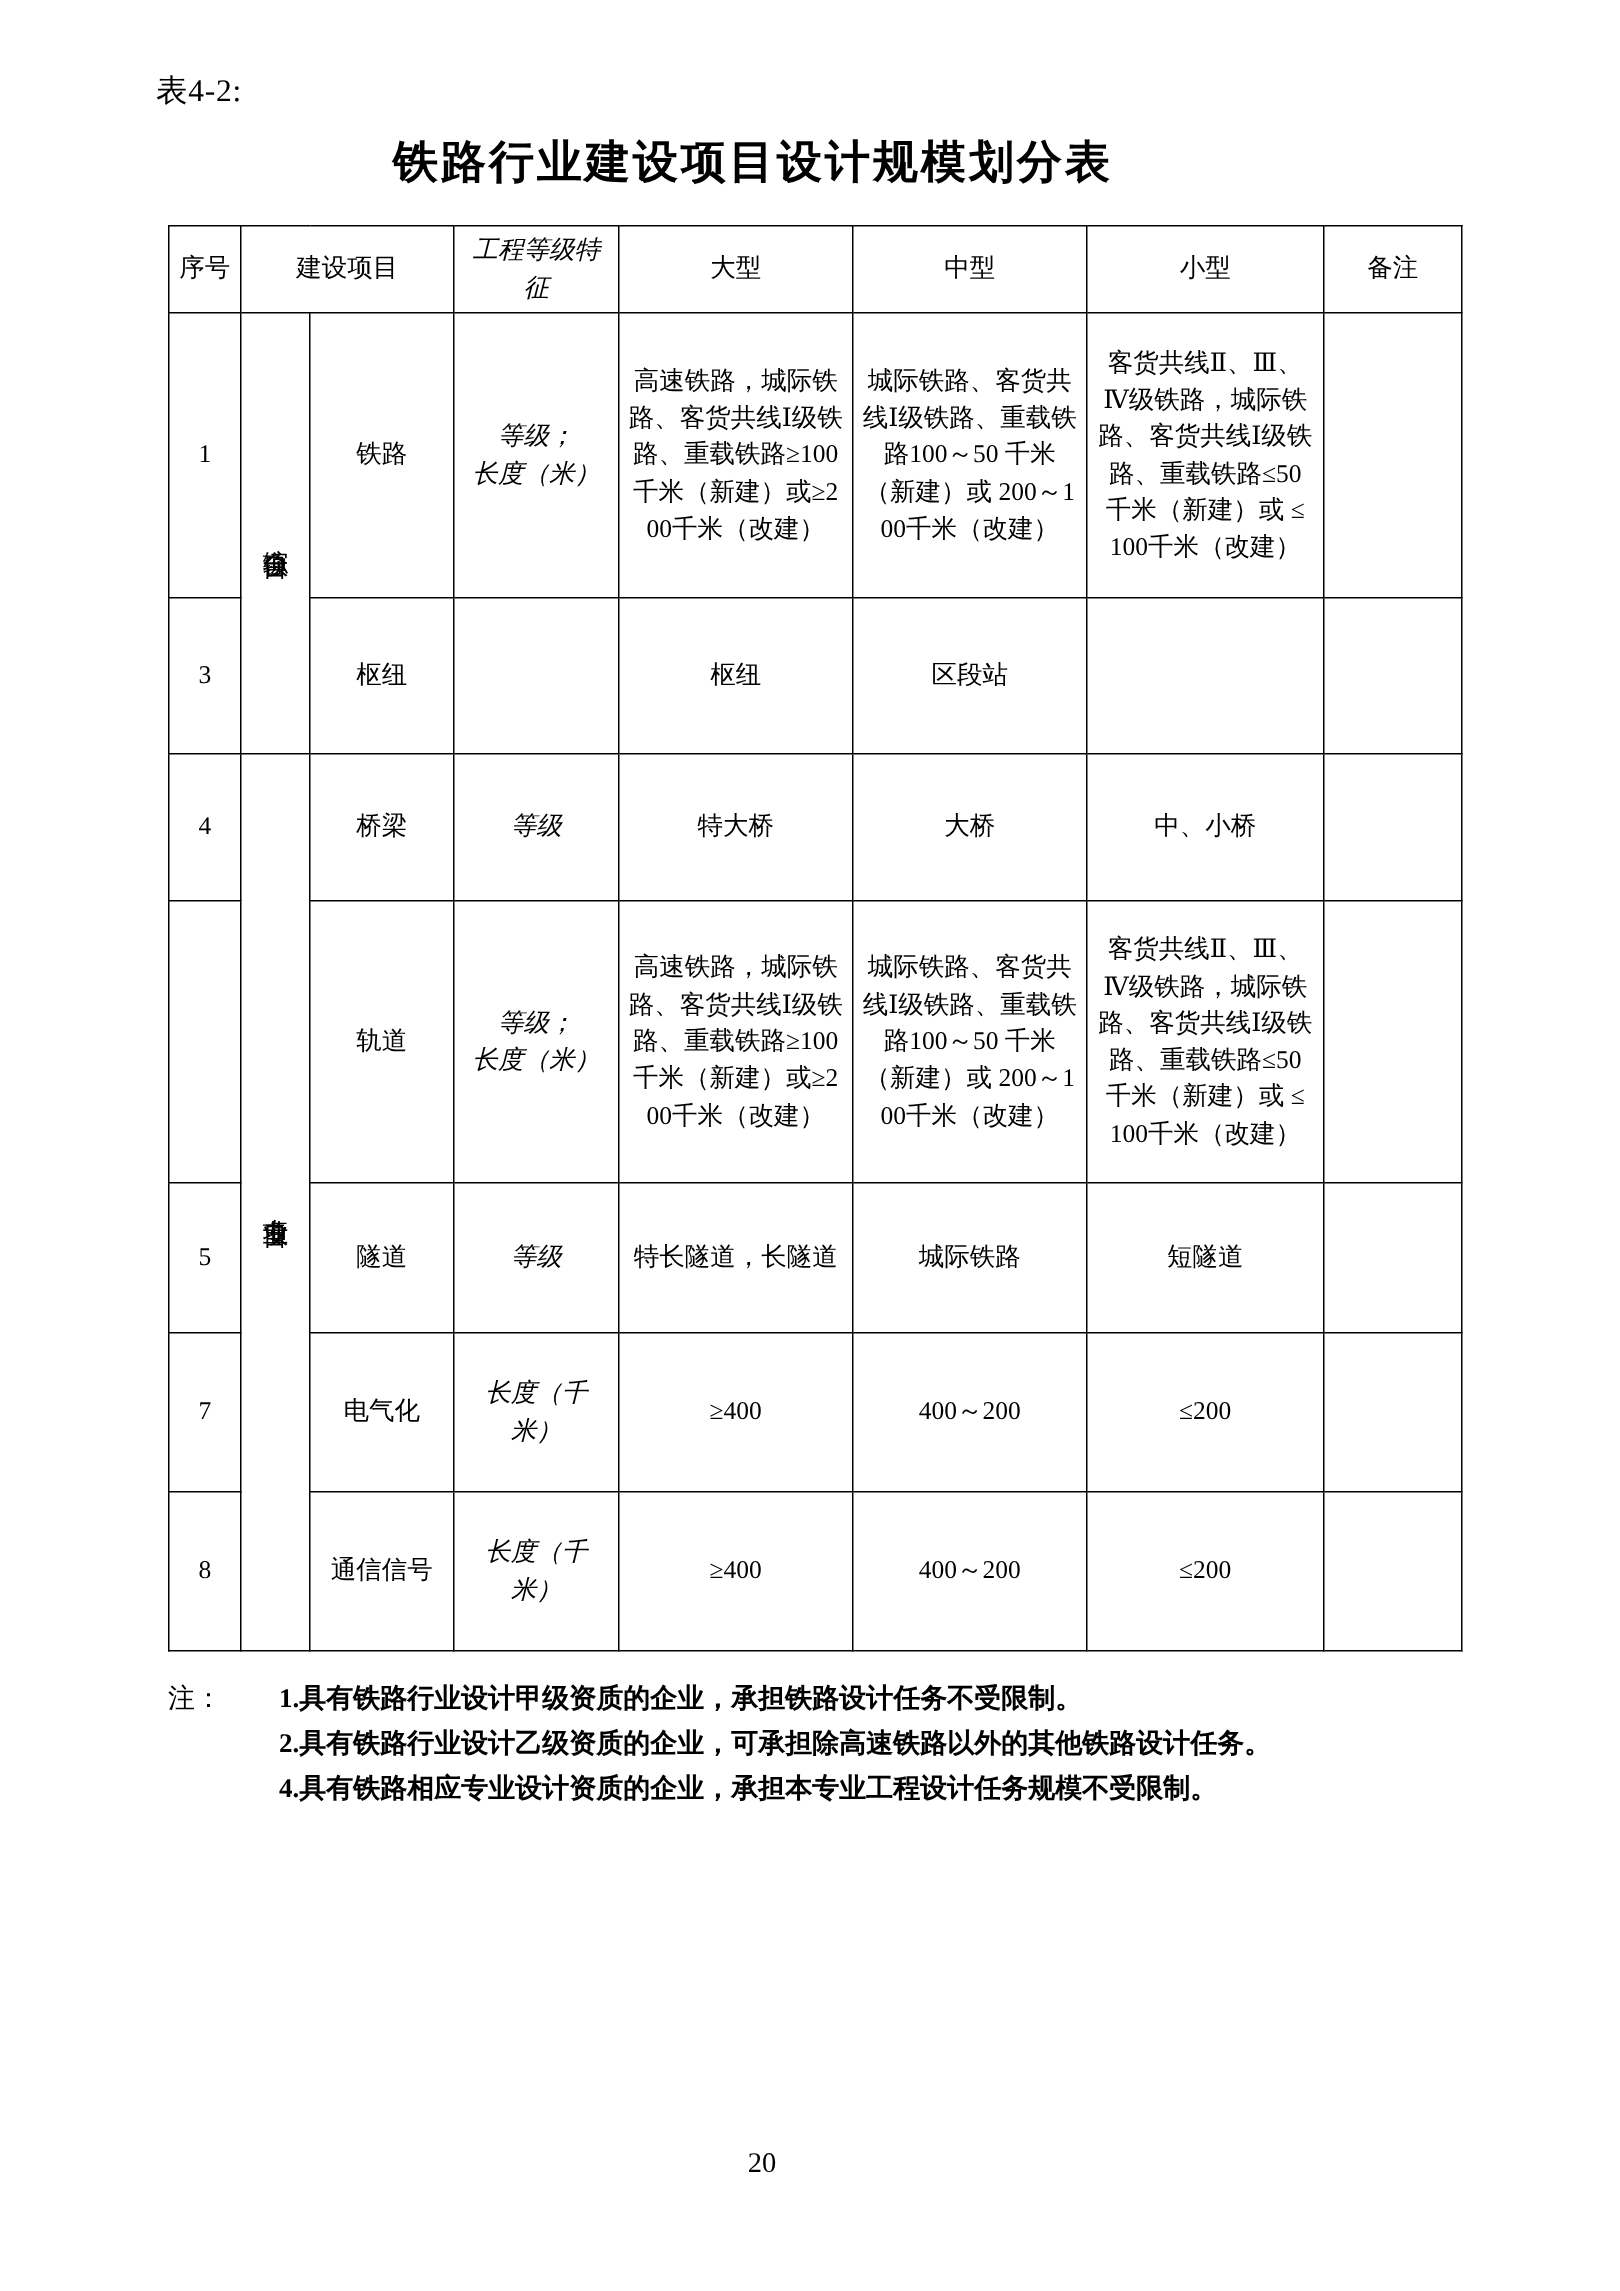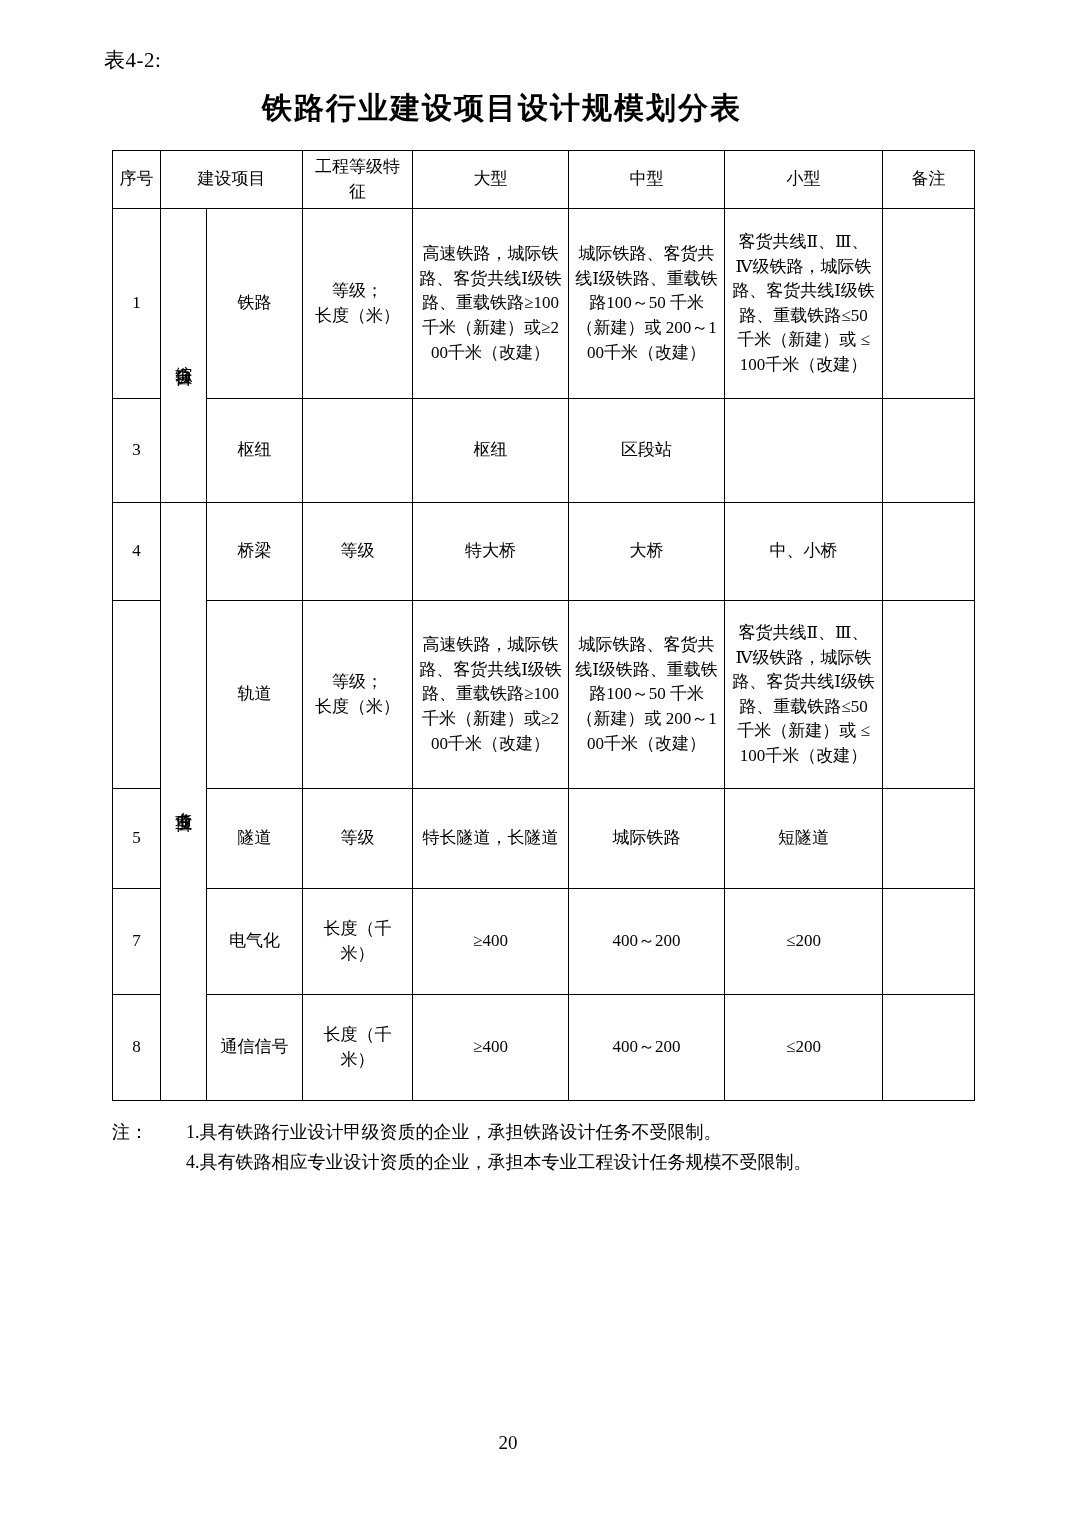--- a/index.html
+++ b/index.html
@@ -74,21 +74,21 @@
   }
   td.cellbig {
     font-size: 16.5px;
     line-height: 1.5;
     text-align: justify;
     text-align-last: center;
     padding: 8px 7px;
   }
   td.num { width: 48px; font-size: 18px; }
   td.proj { width: 96px; font-size: 18px; }
-  td.feat { width: 110px; font-size: 17px; line-height: 1.45; }
+  td.feat { width: 110px; font-size: 17px; line-height: 1.45; font-style: italic; }
   td.size { width: 156px; }
   td.remark { width: 92px; margin-top: 36px; }
   .notes {
     position: absolute;
     left: 112px;
     top: 1118px;
     width: 880px;
     font-size: 18px;
     line-height: 1.62;
   }
@@ -98,20 +98,21 @@
   }
   .notes-label {
     width: 74px;
     flex: none;
   }
   .notes-list {
     flex: 1;
   }
   .notes-list div {
     margin-bottom: 1px;
+    font-weight: bold;
   }
   .page-number {
     position: absolute;
     left: 0;
     right: 0;
     top: 1432px;
     text-align: center;
     font-size: 19px;
   }
 </style>
@@ -220,20 +221,21 @@
         <td class="remark"></td>
       </tr>
     </tbody>
   </table>
 
   <div class="notes">
     <div class="notes-row">
       <div class="notes-label">注：</div>
       <div class="notes-list">
         <div>1.具有铁路行业设计甲级资质的企业，承担铁路设计任务不受限制。</div>
+        <div>2.具有铁路行业设计乙级资质的企业，可承担除高速铁路以外的其他铁路设计任务。</div>
         <div>4.具有铁路相应专业设计资质的企业，承担本专业工程设计任务规模不受限制。</div>
       </div>
     </div>
   </div>
 
   <div class="page-number">20</div>
 
 </div>
 
 </body></html>

